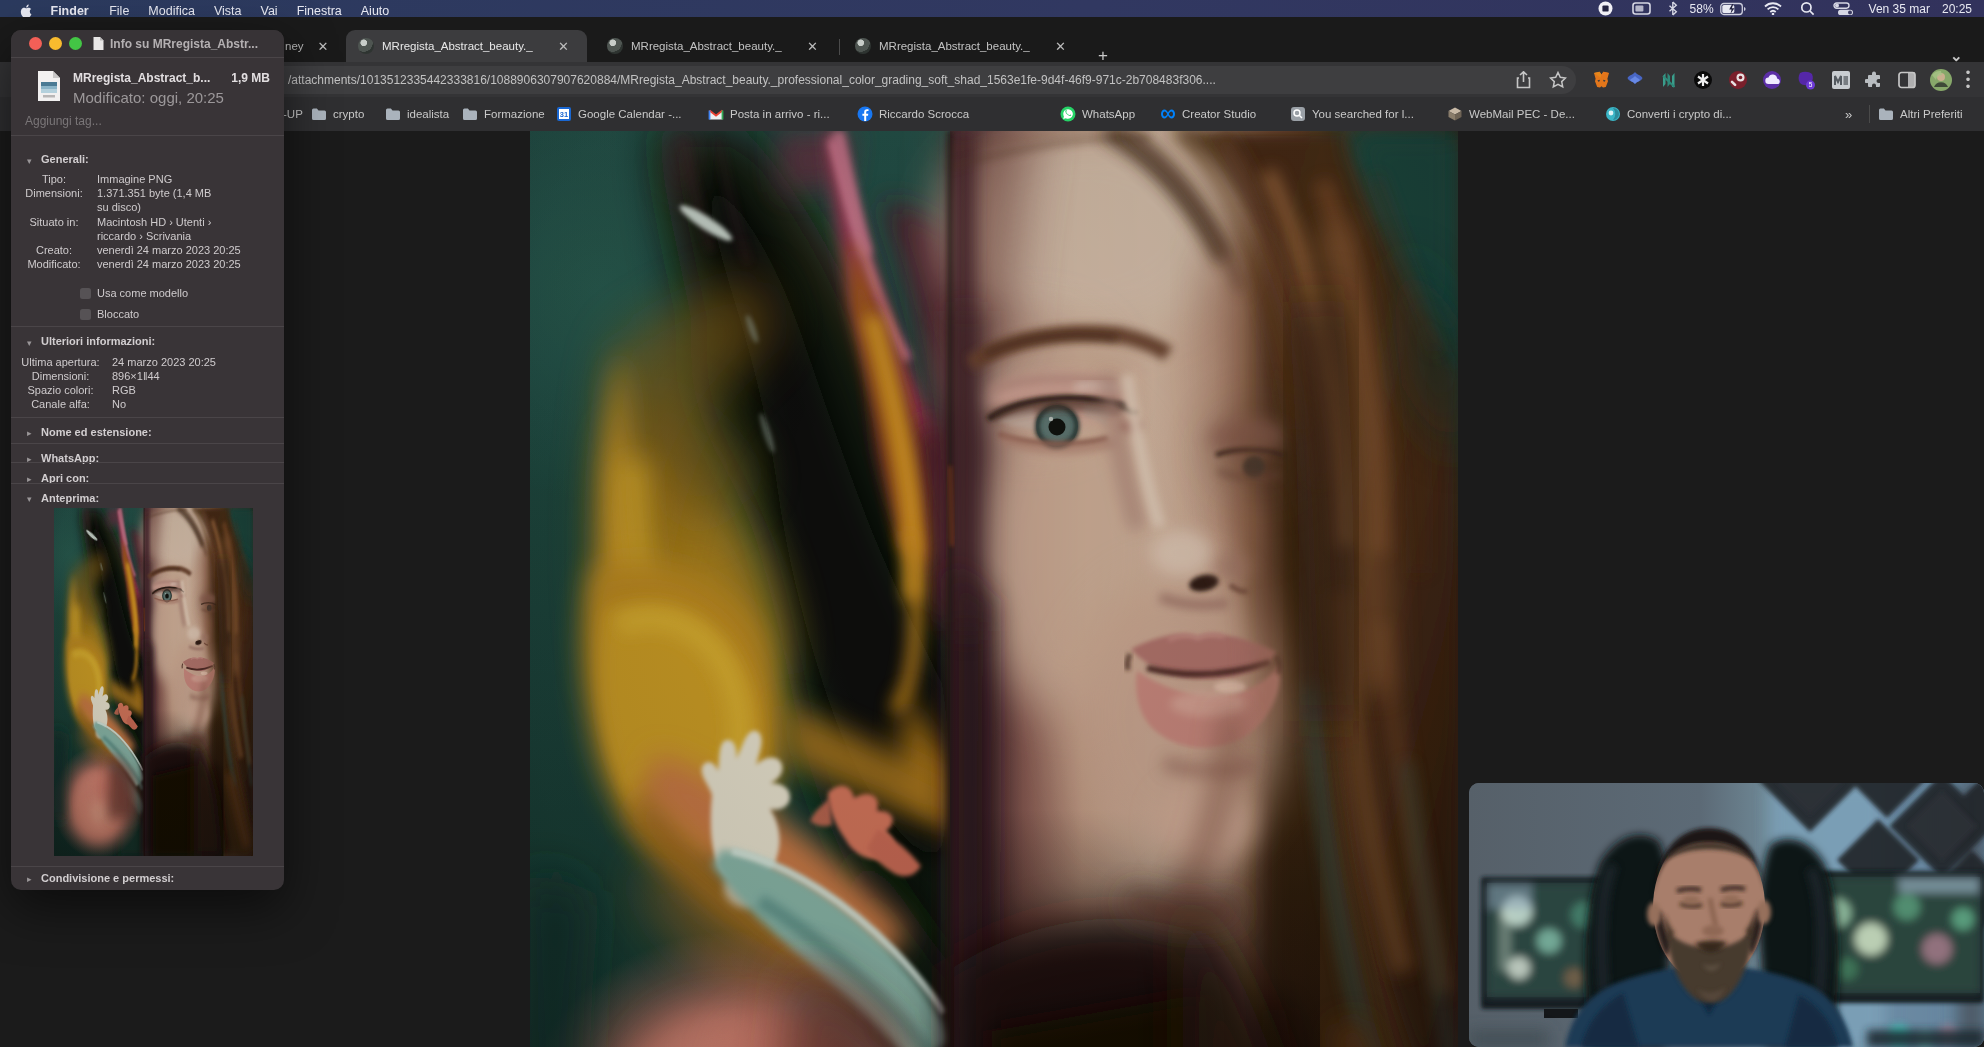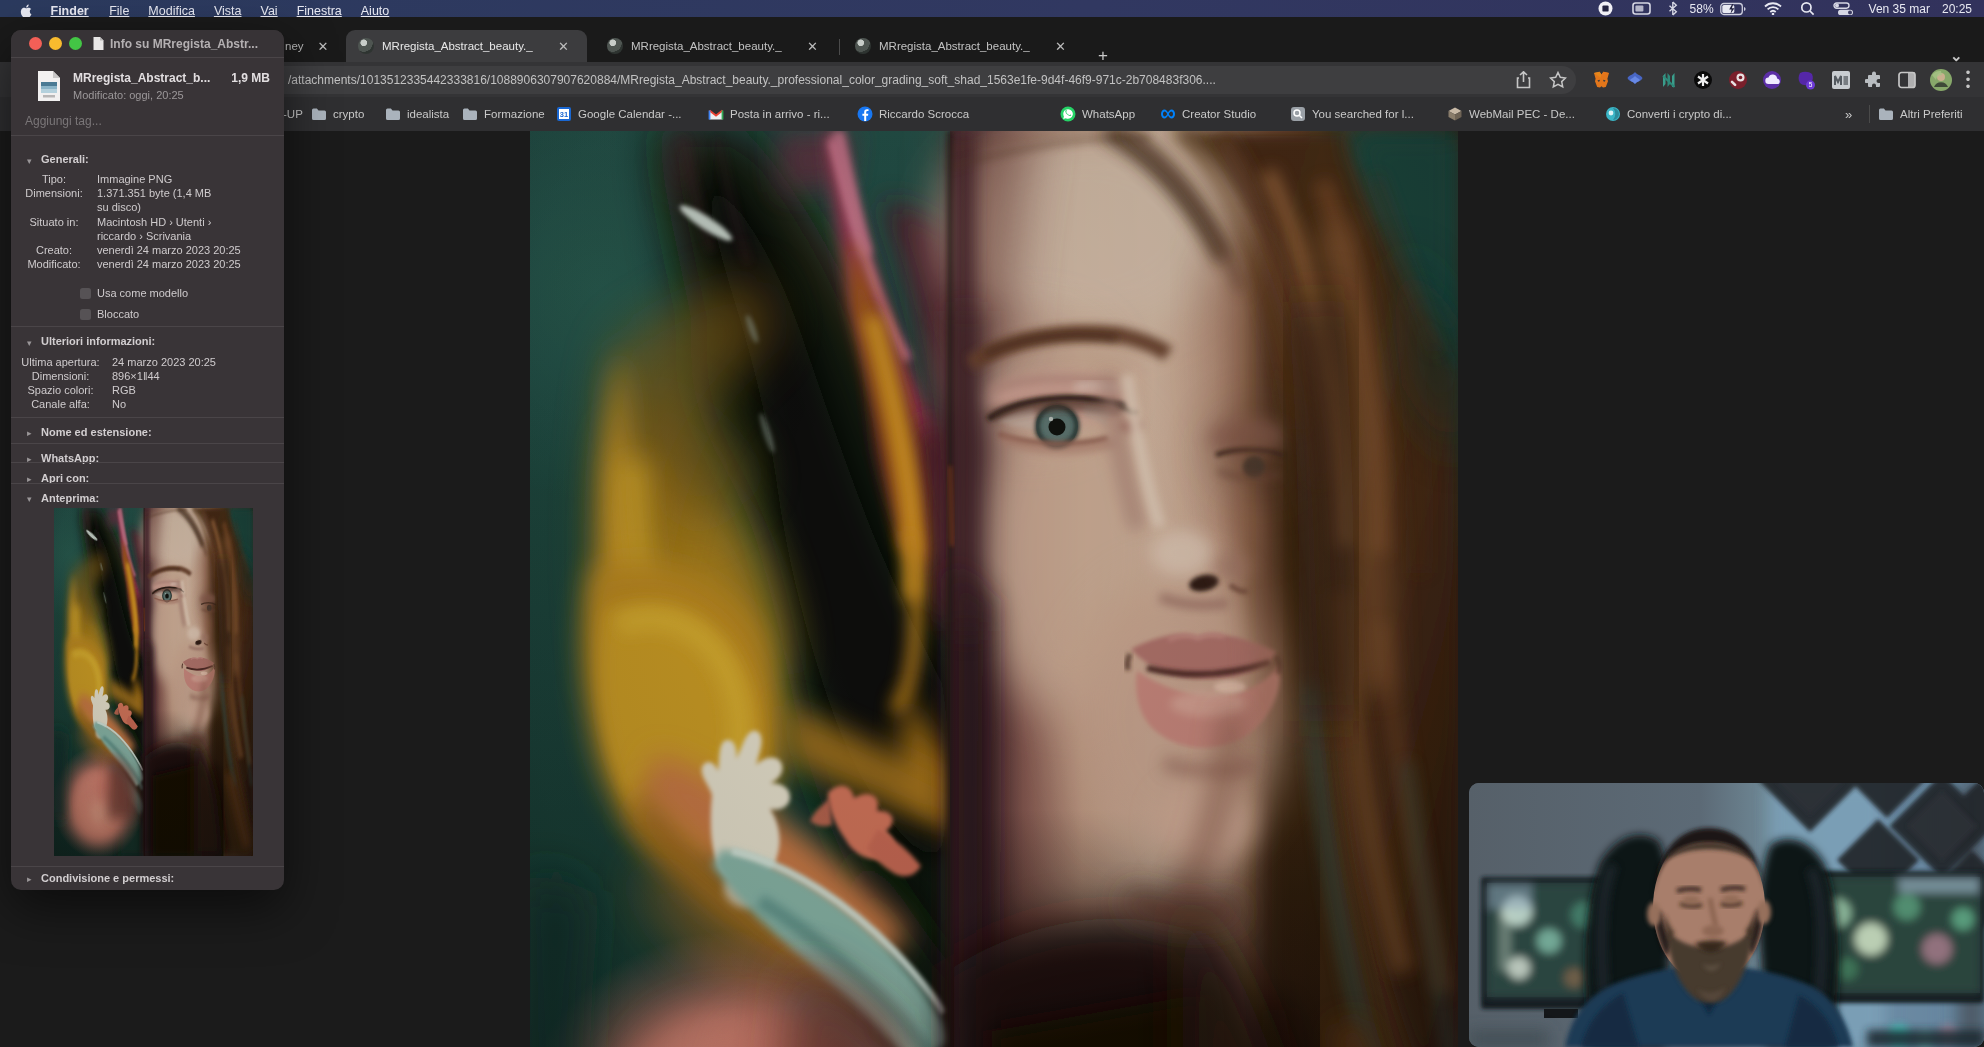--- a/index.html
+++ b/index.html
@@ -1,20 +1,20 @@
 <!DOCTYPE html>
 <html><head>
 <meta charset="utf-8">
 <style>
 * { margin:0; padding:0; box-sizing:border-box; }
 html,body { width:1984px; height:1047px; overflow:hidden; background:#1a1a1a; font-family:"Liberation Sans", sans-serif; }
 
 #menubar { position:absolute; left:0; top:0; width:1984px; height:22px;
   background:linear-gradient(90deg,#2b3a5e 0%, #313861 55%, #32325c 100%);
-  color:#e8e9f2; font-size:12.5px; display:flex; align-items:center;text-decoration:underline; }
+  color:#e8e9f2; font-size:12.5px; display:flex; align-items:center; }
 #menubar .mitem { margin:0 9.5px; white-space:nowrap; }
 #menustat { position:absolute; right:8px; top:0; height:17px; display:flex; align-items:center; color:#e8e9f2; font-size:12px; }
 
 #tabstrip { position:absolute; left:0; top:17px; width:1984px; height:45px; background:#1a1a1a; }
 .tab { position:absolute; top:13px; height:32px; border-radius:9px 9px 0 0; display:flex; align-items:center; font-size:11.5px; color:#c3c3c3; }
 .tab .fav { width:16px; height:16px; border-radius:50%; margin:0 8px 0 12px; background:radial-gradient(circle at 36% 30%, #c8cdc9 0 20%, #4e5551 24% 58%, #2e3431 60% 100%); flex:none; }
 .tab .ttl { overflow:hidden; white-space:nowrap; width:168px; }
 .tab .cls { margin-left:8px; margin-right:10px; color:#bdbdbd; font-size:13px; }
 #toolbar { position:absolute; left:0; top:62px; width:1984px; height:35px; background:#343436; }
 #omnibox { position:absolute; left:266px; top:66px; width:1310px; height:28px; border-radius:14px; background:#3e3e40; color:#c2c2c2; font-size:12px; line-height:28px; white-space:nowrap; overflow:hidden; }
@@ -662,21 +662,21 @@
   <svg style="position:absolute;left:25px;top:40px" width="26" height="32" viewBox="0 0 26 32">
       <path d="M2 1 h15 l7 7 v23 h-22 Z" fill="#f2f0f0"></path>
       <path d="M17 1 v7 h7 Z" fill="#c8c6c6"></path>
       <rect x="5" y="12" width="16" height="11" fill="#8ab4c8"></rect>
       <rect x="5" y="12" width="16" height="4" fill="#4a7a94"></rect>
       <rect x="5" y="19" width="16" height="4" fill="#b4d0dc"></rect>
       <rect x="7" y="25" width="12" height="2.5" fill="#b8b6b6"></rect>
     </svg>
   <div style="position:absolute;left:62px;top:41px;font-size:12px;font-weight:bold;color:#e2dee0;white-space:nowrap">MRregista_Abstract_b...</div>
   <div style="position:absolute;right:14px;top:41px;font-size:12px;font-weight:bold;color:#e2dee0">1,9 MB</div>
-  <div style="position:absolute;left:62px;top:59px;font-size:11px;color:#9c989a">Modificato: oggi, 20:25</div>
+  <div style="position:absolute;left:62px;top:59px;font-size:15px;color:#9c989a">Modificato: oggi, 20:25</div>
   <div style="position:absolute;left:14px;top:84px;font-size:12px;color:#7a7678">Aggiungi tag...</div>
   <div class="hr" style="top:105px"></div>
 
   <div class="chev" style="left:16px;top:126px">▾</div>
   <div class="sect" style="left:30px;top:123px">Generali:</div>
   <div class="lbl" style="right:190px;top:143px;width:80px">Tipo:</div>
     <div class="val" style="left:86px;top:143px">Immagine PNG</div>
   <div class="lbl" style="right:190px;top:157px;width:80px">Dimensioni:</div>
     <div class="val" style="left:86px;top:157px">1.371.351 byte (1,4 MB</div>
   <div class="val" style="left:86px;top:171px">su disco)</div>

